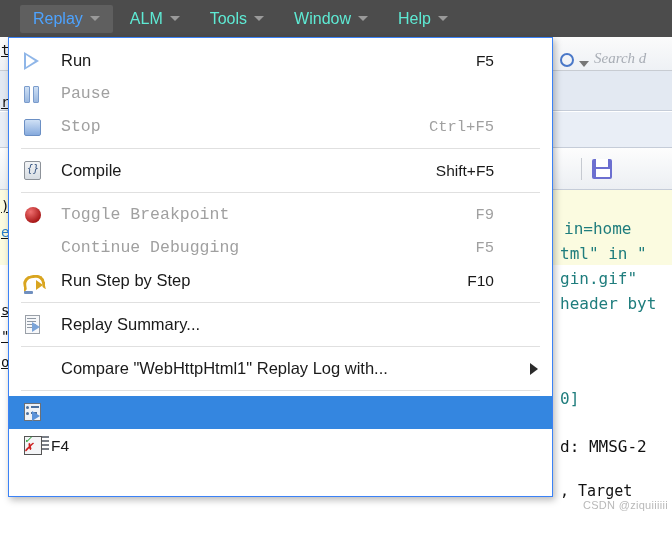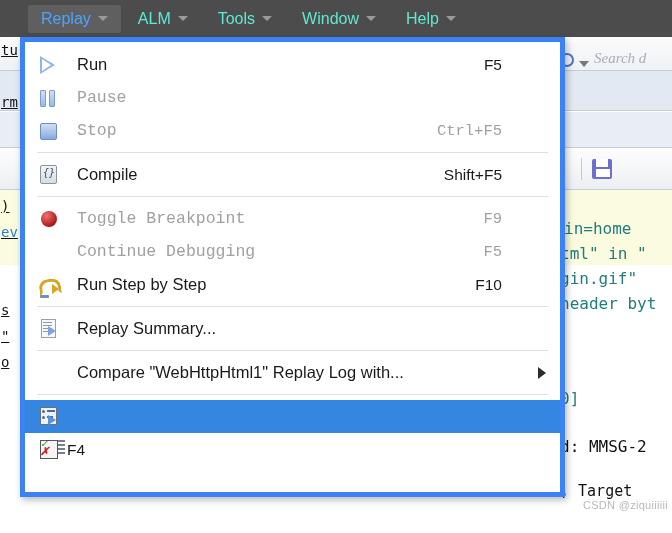--- a/index.html
+++ b/index.html
@@ -17,21 +17,21 @@
     position:absolute; left:0; top:0; width:672px; height:37px;
     background:#4c4c4c;
     display:flex; align-items:center;
   }
   .mb-item {
     display:flex; align-items:center; gap:7px;
     height:28px; padding:0 13px; margin-left:4px;
     color:#5eead4; font-size:16px; line-height:28px;
     white-space:nowrap;
   }
-  .mb-item.first { margin-left:28px; }
+  .mb-item.first { margin-left:20px; }
   .mb-item.open { background:#5f5f5f; color:#4da3ff; border-radius:2px; }
   .caret {
     width:0;height:0;border-left:5px solid transparent;border-right:5px solid transparent;
     border-top:5px solid #9a9a9a; display:inline-block;
   }
   .mb-item.open .caret { border-top-color:#9a9a9a; }
 
   
   .toolstrip {
     position:absolute; left:0; top:37px; width:672px; height:34px;
@@ -106,23 +106,23 @@
   
   .left-sliver {
     position:absolute; left:0; top:37px; width:20px; height:376px;
     font-family:"DejaVu Sans Mono", monospace; font-size:14px;
     color:#111; overflow:hidden;text-decoration:underline;
   }
   .ls-row{height:26px;line-height:26px;padding-left:1px;}
 
   
   .menu {
-    position:absolute; left:20px; top:37px; width:545px; height:460px;
+    position:absolute; left:8px; top:37px; width:545px; height:460px;
     background:#ffffff;
-    border:5px solid #3b82f6;
+    border:1px solid #3b82f6;
     box-shadow:2px 3px 7px rgba(0,0,0,.28);
     z-index:50;
     padding:6px 0 6px 0;
   }
   .mi {
     position:relative; display:flex; align-items:center;
     height:33px; padding:0 10px 0 12px; cursor:default;
   }
   .mi .ico { width:30px; height:26px; flex:0 0 30px; position:relative; }
   .mi .lbl { font-size:16.5px; color:#1a1a1a; white-space:nowrap; flex:1; padding-left:10px;}

